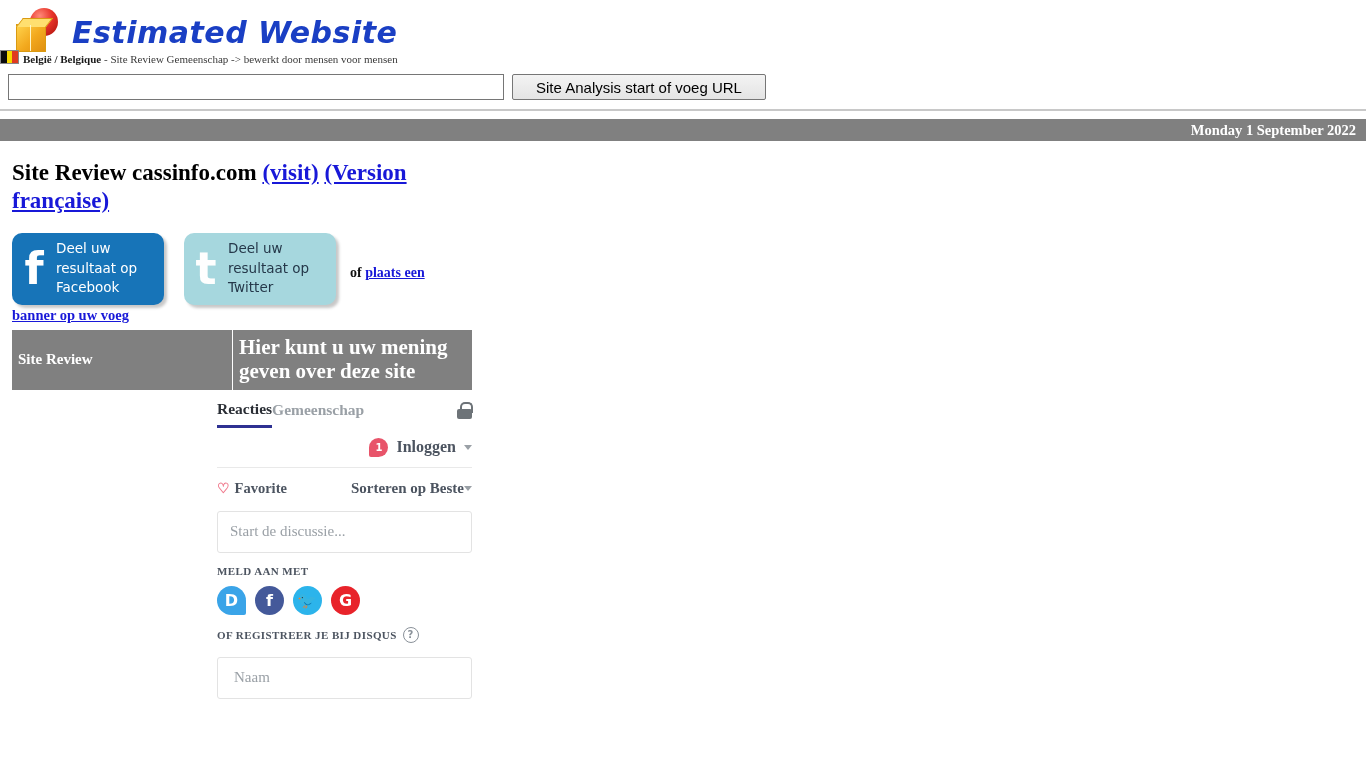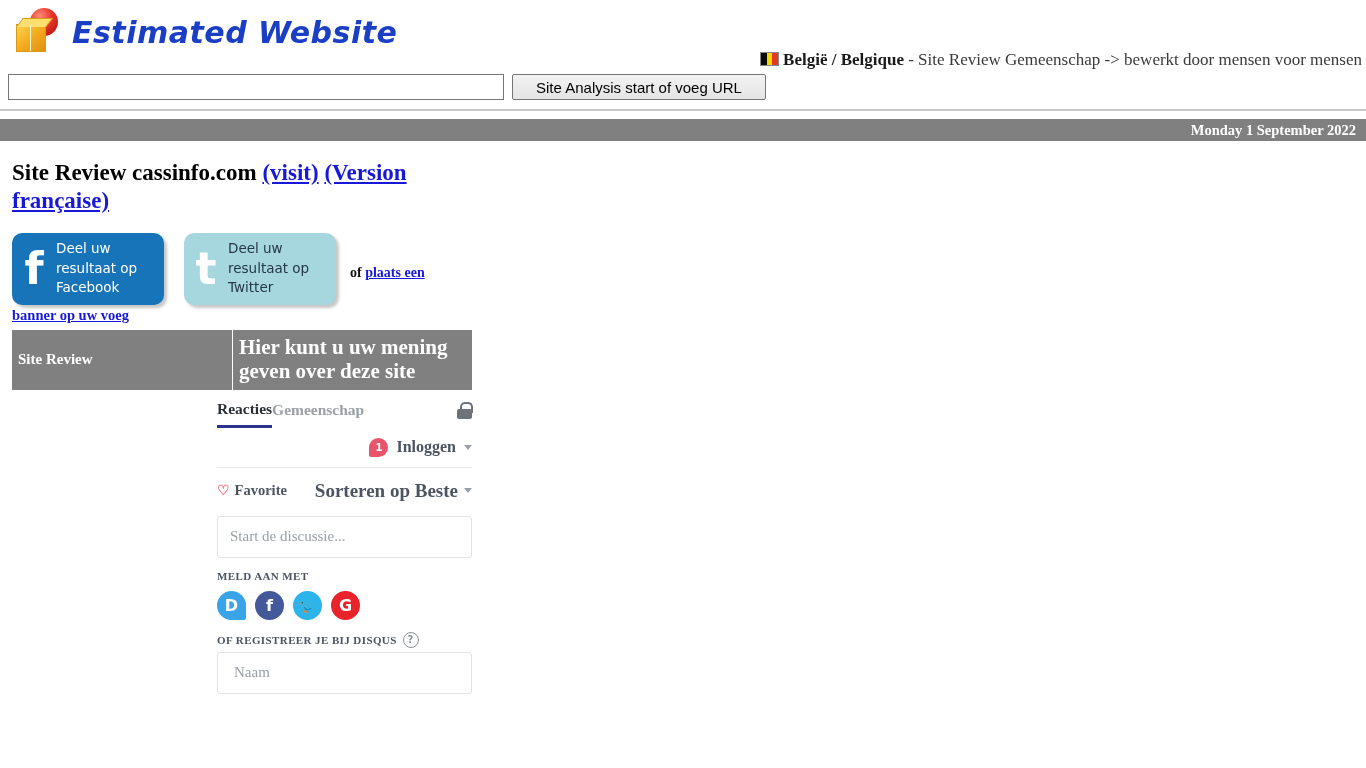--- a/index.html
+++ b/index.html
@@ -47,22 +47,22 @@
     margin-left: 6px;
     font-family: "DejaVu Sans", sans-serif;
     font-weight: bold;
     font-size: 30px;
     font-style: italic;
     color: #1a3fc4;
     letter-spacing: 0.5px;
   }
   .tagline {
     position: absolute; left: 0; right: 4px; top: 50px;
-    text-align: right;
-    font-size: 17px;
+    text-align: left;
+    font-size: 11px;
     color: #3a3a3a;
     white-space: nowrap;
   }
   .tagline .flag {
     display: inline-block; width: 17px; height: 12px;
     vertical-align: -1px; margin-right: 4px;
     background: linear-gradient(to right,
       #0b0b0b 0%, #0b0b0b 33.3%,
       #f5d800 33.3%, #f5d800 66.6%,
       #e03a20 66.6%, #e03a20 100%);
@@ -232,22 +232,22 @@
   .dq-meta-row {
     display: flex; align-items: center; justify-content: space-between;
     padding: 12px 0 10px 0;
   }
   .dq-fav {
     display: flex; align-items: center; gap: 5px;
     font-size: 14.5px; font-weight: bold; color: #4c5460; cursor: pointer;
   }
   .dq-heart { color: #f07b8e; font-size: 14px; }
   .dq-sort {
-    display: flex; align-items: center; gap: 6px;
-    font-size: 19px; font-weight: bold; color: #4c5460; cursor: pointer; justify-content: center;
+    display: flex; align-items: center; 
+    font-size: 15px; font-weight: bold; color: #4c5460; cursor: pointer; justify-content: center;
   }
   .dq-input {
     width: 100%; box-sizing: border-box;
     height: 42px; border: 1px solid #e3e3e3; border-radius: 3px;
     padding: 0 12px; margin-top: 4px;
     font-family: "Liberation Serif", serif;
     font-size: 15px; color: #9aa0a6; background: #fff;
     outline: none;
   }
   .dq-input::placeholder { color: #9aa0a6; }
@@ -268,21 +268,21 @@
   .soc {
     width: 29px; height: 29px; border-radius: 50%;
     display: flex; align-items: center; justify-content: center;
     color: #fff; font-family: "DejaVu Sans", sans-serif;
     font-weight: bold; font-size: 16px; cursor: pointer;
   }
   .soc-d { background: #3aa4e8; border-radius: 50% 50% 2px 50%; }
   .soc-f { background: #44599a; }
   .soc-t { background: #2cb4eb; }
   .soc-g { background: #e8232a; }
-  .dq-name-input { margin-top: 4px; padding-left: 16px; }
+  .dq-name-input { margin-top: 14px; padding-left: 16px; }
 </style>
 </head>
 <body>
 
 <div class="page">
 
   <div class="header">
     <div class="logo-wrap">
       <div class="logo-glyph">
         <div class="logo-sphere"></div>

